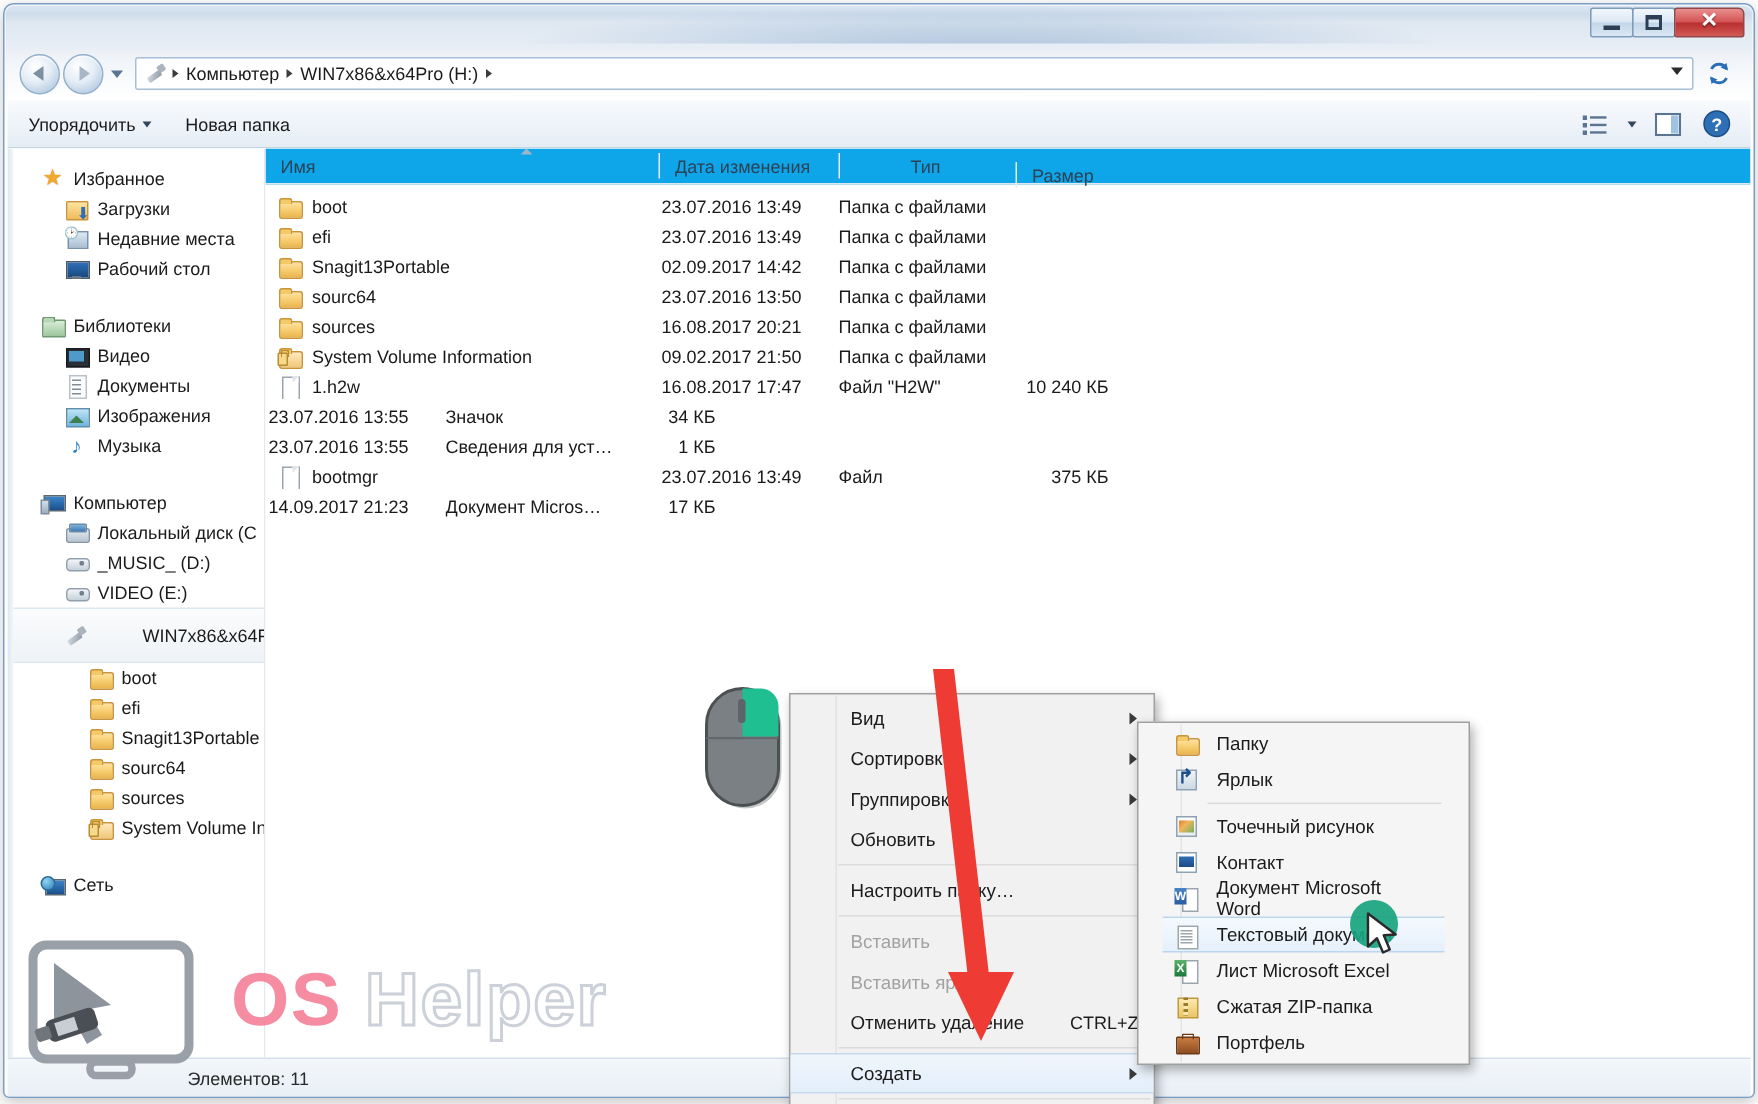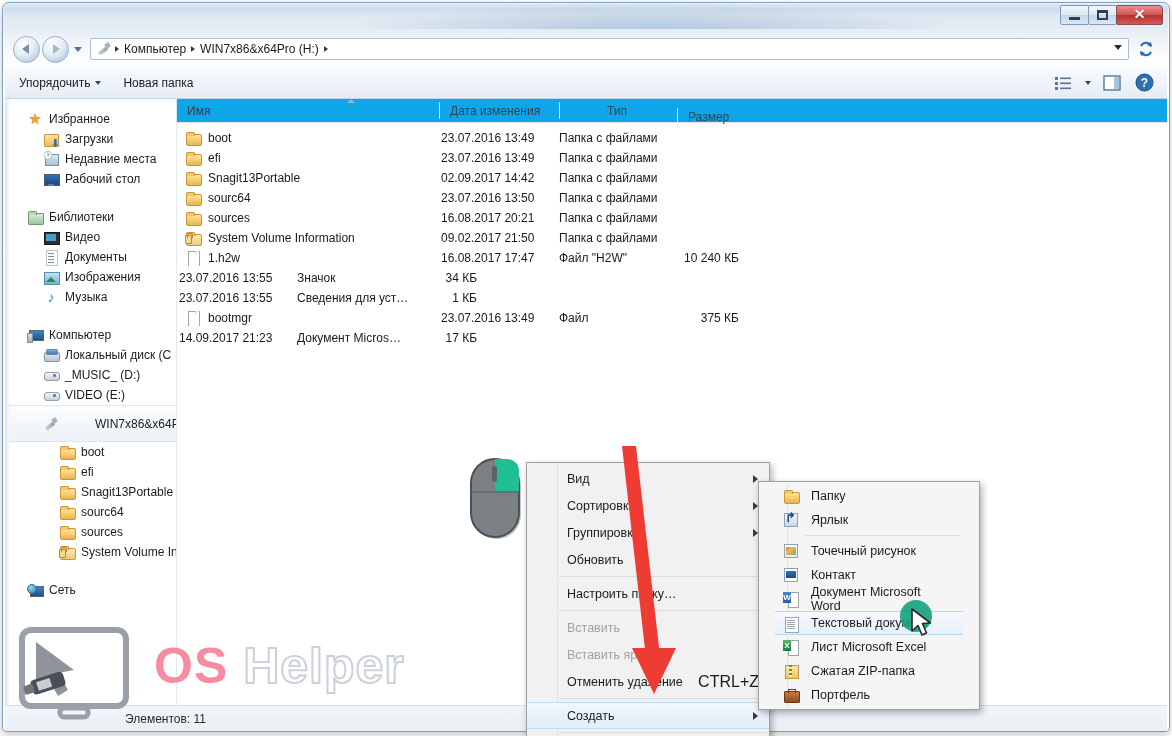--- a/index.html
+++ b/index.html
@@ -400,21 +400,21 @@
   .mi {
     position:relative; height:27px; display:flex; align-items:center;
     font-size:12.5px; color:#1b1b1b; padding-left:40px; padding-right:10px;
     z-index:2;
   }
   .mi.disabled { color:#a2a2a2; }
   .mi.highlight {
     background:linear-gradient(180deg,#f0f6fc 0%,#e3eefb 100%);
     border-top:1px solid #c3daf0; border-bottom:1px solid #c3daf0;
   }
-  .mi .accel { margin-left:auto; font-size:16px; color:#1b1b1b; }
+  .mi .accel { margin-left:auto; font-size:12px; color:#1b1b1b; }
   .mi .submark {
     position:absolute; right:11px; top:50%; margin-top:-4px;
     width:0;height:0;
     border-top:4px solid transparent;border-bottom:4px solid transparent;
     border-left:5px solid #3a3a3a;
   }
   .msep { height:1px; background:#dcdcdc; margin:3px 2px 3px 32px; position:relative; z-index:2; }
 
   
   #submenu {

